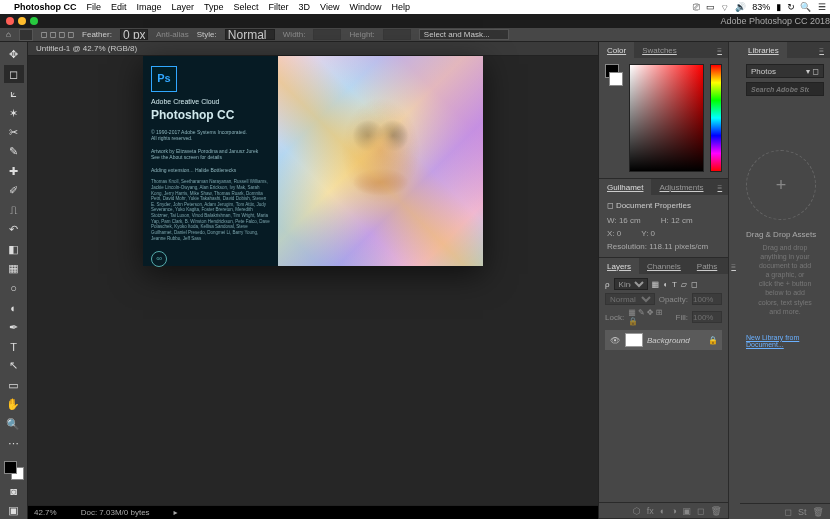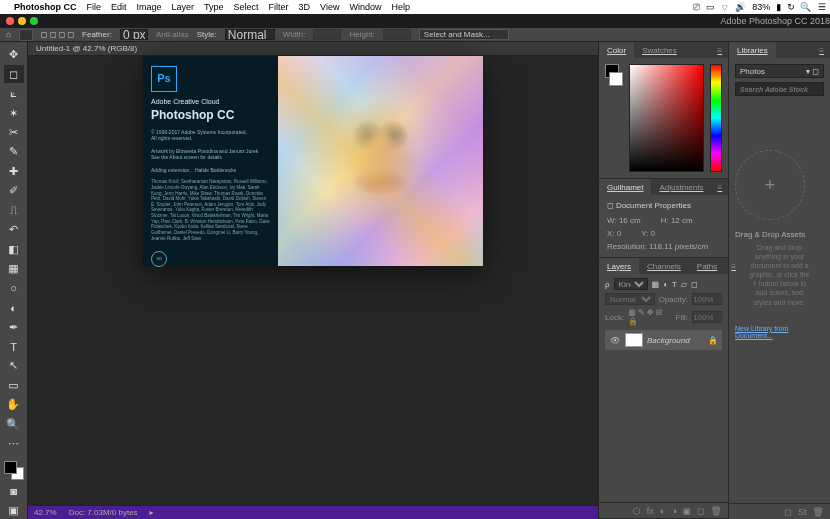--- a/index.html
+++ b/index.html
@@ -29,21 +29,21 @@
 .splash-left { width: 135px; padding: 10px 8px; font-size: 6px; color: #d0e8ec; line-height: 1.25; }
 .ps-logo { width: 26px; height: 26px; background: #001e26; border: 1px solid #31a8ff; color: #31a8ff; font-size: 11px; font-weight: bold; display: flex; align-items: center; justify-content: center; margin-bottom: 6px; }
 .splash-left .cc { font-size: 7px; margin-bottom: 1px; }
 .splash-left .title { font-size: 12px; font-weight: 600; margin-bottom: 6px; }
 .splash-left .small { font-size: 5px; line-height: 1.3; color: #8db4bc; }
 .splash-left .credits { font-size: 4.5px; line-height: 1.25; color: #7aa3ab; margin-top: 6px; word-break: break-word; }
 .cloud-ico { width: 16px; height: 16px; border: 1px solid #5aa; border-radius: 50%; margin-top: 10px; display: flex; align-items: center; justify-content: center; color: #5aa; font-size: 8px; }
 .splash-img { flex: 1; background: linear-gradient(135deg,#f6d2e8 0%,#b8d8f0 25%,#f5e1a8 45%,#c49fe5 65%,#f0b8d0 85%,#a8d0e8 100%); position: relative; overflow: hidden; }
 .splash-img::before { content:""; position:absolute; inset:0; background: radial-gradient(ellipse 60px 80px at 50% 45%,#e8b890 0%,transparent 65%), radial-gradient(circle 20px at 44% 38%,#2a3848 0%,transparent 80%), radial-gradient(circle 20px at 56% 38%,#2a3848 0%,transparent 80%), radial-gradient(ellipse 40px 20px at 50% 60%,#b86850 0%,transparent 70%); mix-blend-mode: multiply; opacity:.7; }
 .splash-img::after { content:""; position:absolute; inset:0; background: linear-gradient(45deg,rgba(100,180,240,.4) 10%,transparent 30%,rgba(240,190,80,.5) 45%,transparent 60%,rgba(200,120,220,.4) 80%); }
-.statusbar { height: 14px; background: #4c1d95; border-top: 1px solid #222; display: flex; align-items: center; padding: 0 6px; font-size: 8px; gap: 12px; color: #aaa; }
+.statusbar { height: 14px; background: #000000; border-top: 1px solid #222; display: flex; align-items: center; padding: 0 6px; font-size: 8px; gap: 24px; color: #aaa; }
 .rpanel { width: 232px; background: #474747; display: flex; flex-direction: column; border-left: 1px solid #222; }
 .panel { border-bottom: 1px solid #2a2a2a; }
 .tabs { height: 16px; background: #3a3a3a; display: flex; align-items: center; font-size: 8px; text-decoration: underline; }
 .tab { padding: 0 8px; height: 100%; display: flex; align-items: center; color: #999; cursor: pointer; }
 .tab.active { background: #474747; color: #ddd; }
 .tabs .menu { margin-left: auto; padding: 0 6px; color: #888; }
 .color-body { display: flex; padding: 6px; gap: 6px; height: 120px; }
 .color-sw { width: 18px; }
 .color-sw .fg2 { width: 14px; height: 14px; background: #000; border: 1px solid #888; }
 .color-sw .bg2 { width: 14px; height: 14px; background: #fff; border: 1px solid #888; margin-top: -6px; margin-left: 4px; }
@@ -60,21 +60,21 @@
 .lock { margin-left: auto; color: #aaa; }
 .lib-body { padding: 6px; display: flex; flex-direction: column; align-items: flex-start; gap: 4px; }
 .lib-sel { width: 100%; background: #333; border: 1px solid #222; color: #ccc; font-size: 8px; height: 14px; padding: 0 4px; display: flex; align-items: center; justify-content: space-between; }
 .lib-search { width: 100%; background: #2a2a2a; border: 1px solid #222; height: 14px; font-size: 7px; color: #777; padding: 0 14px 0 4px; font-style: italic; font-weight: bold; }
 .drop-circle { width: 70px; height: 70px; border: 1px dashed #666; border-radius: 50%; display: flex; align-items: center; justify-content: center; color: #888; font-size: 18px; margin-top: 50px; }
 .drop-txt { color: #aaa; font-size: 8px; margin-top: 6px; }
 .drop-sub { color: #777; font-size: 7px; text-align: center; line-height: 1.3; padding: 0 12px; }
 .lib-link { color: #6ab0ff; font-size: 7px; text-decoration: underline; margin-top: 14px; }
 .rcol { display: flex; flex: 1; }
 .rcol-left { width: 130px; display: flex; flex-direction: column; border-right: 1px solid #2a2a2a; }
-.rcol-right { flex: 1; display: flex; flex-direction: column; }
+.rcol-right { flex: 1; display: flex; flex-direction: column; margin-left: 11px; }
 .layers-panel { flex: 1; display: flex; flex-direction: column; }
 .layers-foot { margin-top: auto; height: 16px; border-top: 1px solid #2a2a2a; display: flex; align-items: center; justify-content: flex-end; gap: 6px; padding: 0 6px; color: #888; font-size: 9px; }
 </style>
 </head>
 <body>
 
 <div class="menubar">
   <span class="apple"></span>
   <b>Photoshop CC</b>
   <span>File</span>

